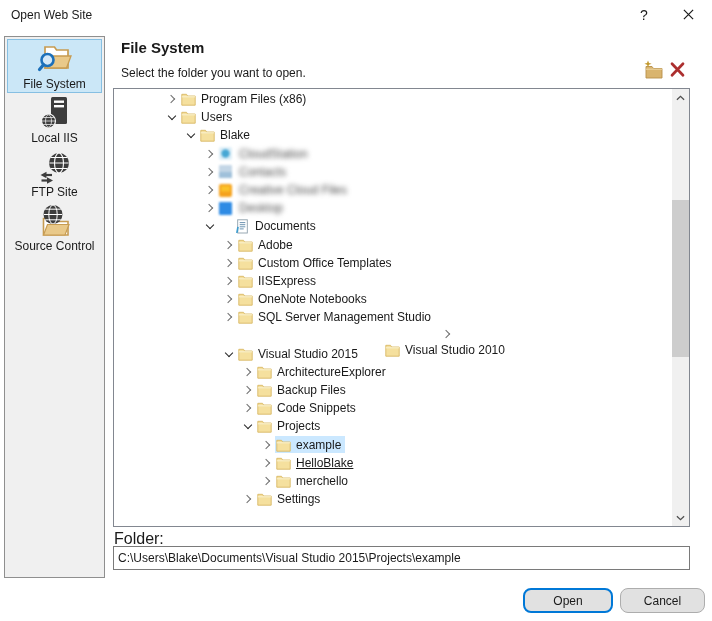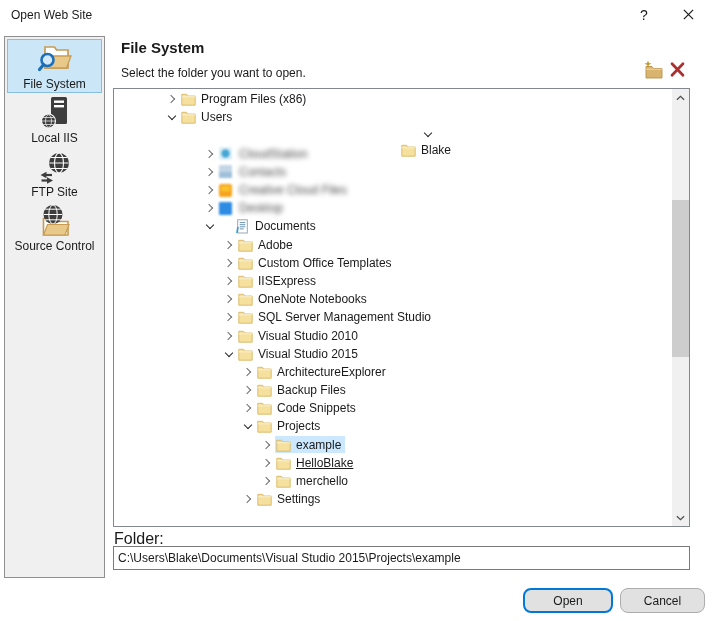--- a/index.html
+++ b/index.html
@@ -164,21 +164,21 @@
     <span class="rowbody">
       <span class="ticon">
               <svg width="15" height="14" viewBox="0 0 15 14">
                 <path d="M.8 2.3h4.7l1.1 1.7h7.6v9.2H.8z" fill="#f5e09e" stroke="#d9b964" stroke-width=".9"></path>
                 <path d="M.8 4.8h13.4" stroke="#faf0cc" stroke-width="1.1"></path>
               </svg>
             </span>
       <span class="tlabel">Users</span>
     </span>
   </div>
-        <div class="tree-row" style="padding-left: 69px; flex-direction: column;">
+        <div class="tree-row" style="padding-left: 69px;">
     <span class="arrow">
             <span class="chev down"></span>
           </span>
     <span class="rowbody">
       <span class="ticon">
               <svg width="15" height="14" viewBox="0 0 15 14">
                 <path d="M.8 2.3h4.7l1.1 1.7h7.6v9.2H.8z" fill="#f5e09e" stroke="#d9b964" stroke-width=".9"></path>
                 <path d="M.8 4.8h13.4" stroke="#faf0cc" stroke-width="1.1"></path>
               </svg>
             </span>
@@ -318,21 +318,21 @@
     <span class="rowbody">
       <span class="ticon">
               <svg width="15" height="14" viewBox="0 0 15 14">
                 <path d="M.8 2.3h4.7l1.1 1.7h7.6v9.2H.8z" fill="#f5e09e" stroke="#d9b964" stroke-width=".9"></path>
                 <path d="M.8 4.8h13.4" stroke="#faf0cc" stroke-width="1.1"></path>
               </svg>
             </span>
       <span class="tlabel">SQL Server Management Studio</span>
     </span>
   </div>
-        <div class="tree-row" style="padding-left: 107px;">
+        <div class="tree-row" style="padding-left: 107px; flex-direction: column;">
     <span class="arrow">
             <span class="chev right"></span>
           </span>
     <span class="rowbody">
       <span class="ticon">
               <svg width="15" height="14" viewBox="0 0 15 14">
                 <path d="M.8 2.3h4.7l1.1 1.7h7.6v9.2H.8z" fill="#f5e09e" stroke="#d9b964" stroke-width=".9"></path>
                 <path d="M.8 4.8h13.4" stroke="#faf0cc" stroke-width="1.1"></path>
               </svg>
             </span>

